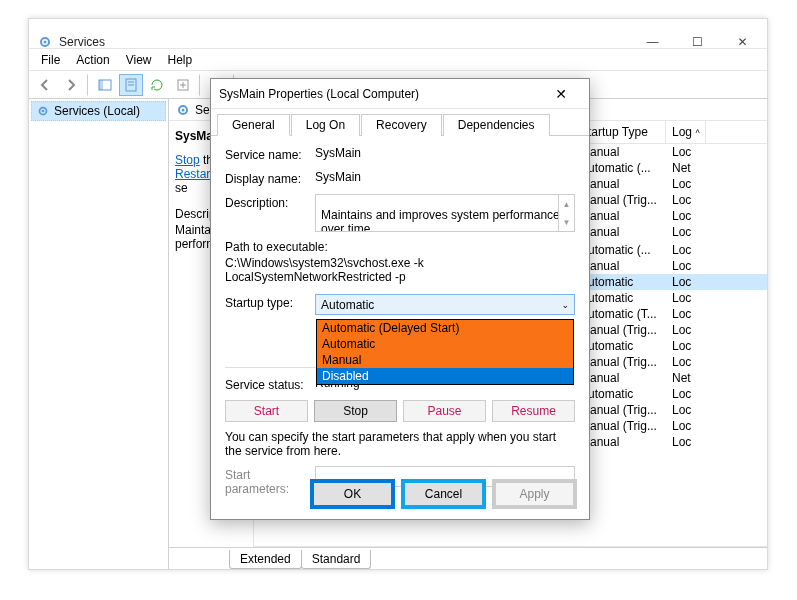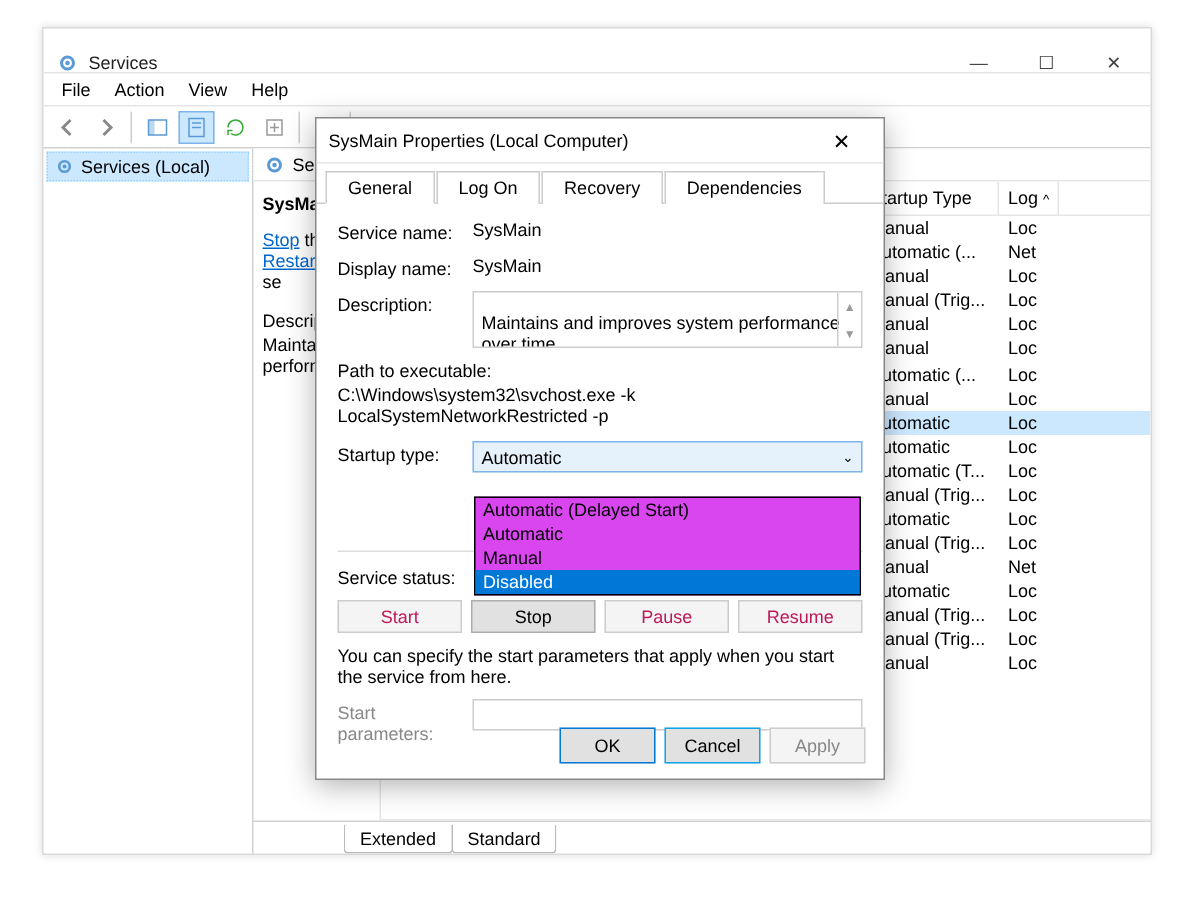--- a/index.html
+++ b/index.html
@@ -60,32 +60,32 @@
 .dlg-tabs .dtab { border: 1px solid #ccc; border-bottom: none; padding: 3px 14px; margin-right: 1px; background: #fff; position: relative; top: 1px; }
 .dlg-tabs .dtab.active { background: #fff; border-bottom: 1px solid #fff; }
 .dlg-body { padding: 10px 14px; font-size: 11.5px; position: relative; }
 .fld { display: flex; margin-bottom: 8px; }
 .fld .lbl { width: 90px; padding-top: 2px; }
 .fld .val { flex: 1; }
 .desc-box { flex: 1; border: 1px solid #ccc; padding: 13px 5px; height: 38px; overflow: hidden; position: relative; background: #fff; }
 .desc-box .updn { position: absolute; right: 0; top:0; bottom:0; width: 16px; display:flex;flex-direction:column;}
 .desc-box .updn div{flex:1;display:flex;align-items:center;justify-content:center;border-left:1px solid #ccc;color:#999;font-size:8px;}
 .combo { border: 1px solid #7eb4ea; background: #e5f1fb; padding: 2px 5px; display: flex; justify-content: space-between; align-items: center; height: 21px; position: relative; }
-.dropdown { position: absolute; left: 0; right: 0; top: 36px; border: 1px solid #000; background: #d946ef; z-index: 20; }
+.dropdown { position: absolute; left: 0; right: 0; top: 24px; border: 1px solid #000; background: #f97316; z-index: 20; }
 .dropdown div { padding: 1px 5px; }
 .dropdown div.hilite { background: #0078d7; color: #fff; }
 .sep-line { border-top: 1px solid #ddd; margin: 8px 0; }
 .btnrow { display: flex; gap: 6px; margin: 6px 0 2px; }
 .btn { flex:1; border: 1px solid #ccc; background: #f4f4f4; padding: 3px 0; text-align: center; color: #be185d; }
 .btn.enabled { border-color: #adadad; background: #e1e1e1; color: #000; }
 .note { margin: 8px 0; }
 .input { border: 1px solid #ccc; padding: 3px 5px; height: 21px; background: #fff; flex:1; }
 .input[disabled]{ color:#888; background:#fff;}
 .dlg-footer { position: absolute; bottom: 10px; right: 12px; display: flex; gap: 6px; }
-.dlg-footer .fbtn { width: 64px; border: 1px solid #0ea5e9; background: #e1e1e1; padding: 4px 0; text-align:center; }
+.dlg-footer .fbtn { width: 85px; border: 4px solid #0ea5e9; background: #e1e1e1; padding: 4px 0; text-align:center; }
 .dlg-footer .fbtn.primary { border-color: #0078d7; }
 .dlg-footer .fbtn.disabled { color: #888; background: #f4f4f4; border-color:#ccc;}
 .gear { width:16px;height:16px; }
 </style>
 </head>
 <body>
 
 <div class="win">
   <div class="titlebar">
     <svg class="ticon gear" viewBox="0 0 16 16">

